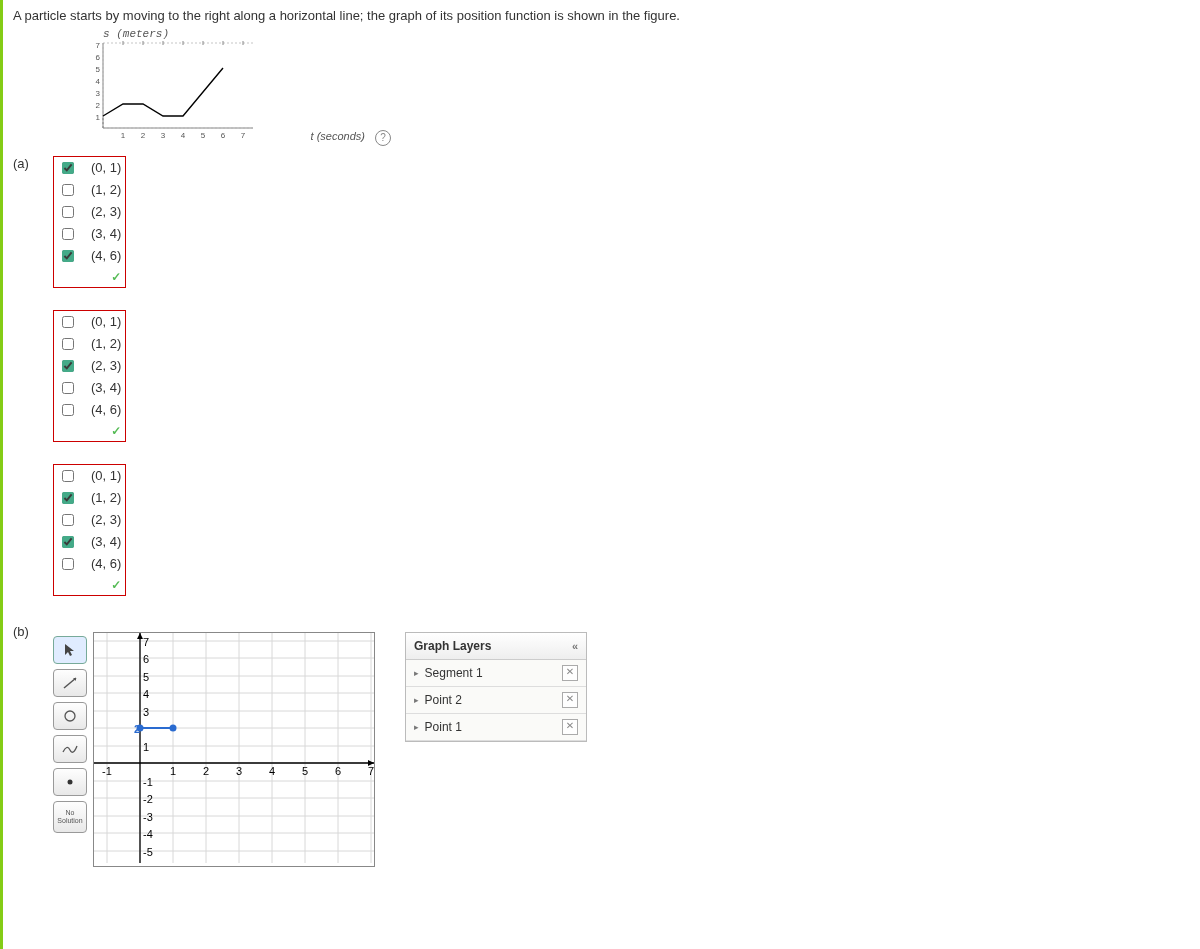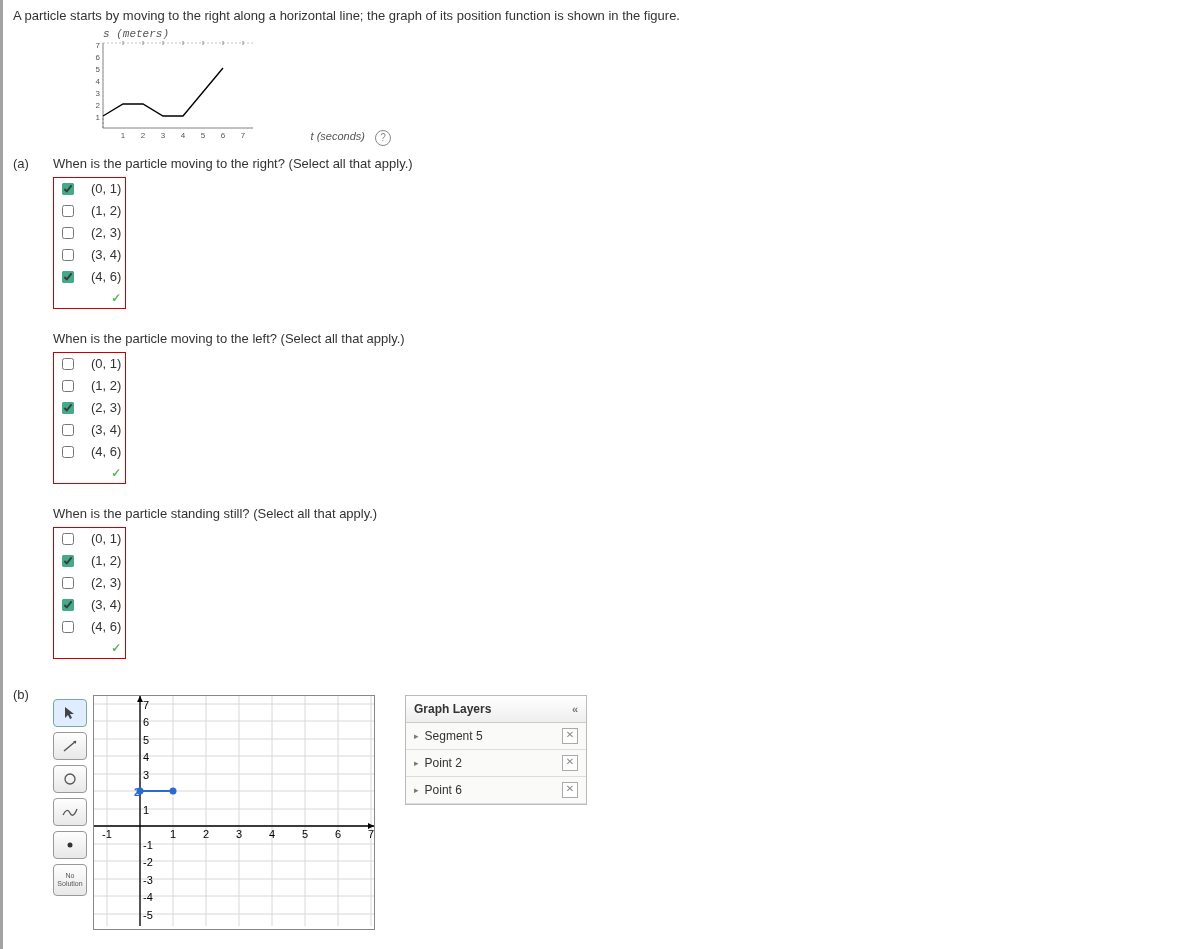--- a/index.html
+++ b/index.html
@@ -4,21 +4,21 @@
 <style>
   body {
     margin: 0;
     padding: 0;
     font-family: Verdana, Arial, sans-serif;
     font-size: 13px;
     color: #333;
     background: #fff;
   }
   .page {
-    border-left: 3px solid #a3a3a3;
+    border-left: 3px solid #84cc16;
     padding: 8px 0 0 10px;
     min-height: 949px;
     box-sizing: border-box;
     position: relative;
   }
   .intro {
     font-size: 13px;
     margin-bottom: 8px;
   }
 
@@ -209,21 +209,20 @@
     <div class="xlabel">
       <span style="font-style:italic">t</span>
       <span>(seconds)</span>
     </div>
     <span class="help-icon" style="position:absolute; right:-28px; bottom:0;">?</span>
   </div>
 
   <div class="part-row">
     <div class="part-label">(a)</div>
     <div class="part-body">
-      <div class="qtext">When is the particle moving to the right? (Select all that apply.)</div>
       <div class="opt-group">
         <label class="opt">
             <input type="checkbox" checked="" style="">
             <span>(0, 1)</span>
           </label>
         <label class="opt">
             <input type="checkbox" style="">
             <span>(1, 2)</span>
           </label>
         <label class="opt">
@@ -237,21 +236,20 @@
         <label class="opt">
             <input type="checkbox" checked="" style="">
             <span>(4, 6)</span>
           </label>
         <div class="feedback"><span class="check-icon"></span></div>
       </div>
     </div>
   </div>
 
   <div class="subq">
-    <div class="qtext">When is the particle moving to the left? (Select all that apply.)</div>
     <div class="opt-group">
       <label class="opt">
           <input type="checkbox" style="">
           <span>(0, 1)</span>
         </label>
       <label class="opt">
           <input type="checkbox" style="">
           <span>(1, 2)</span>
         </label>
       <label class="opt">
@@ -264,21 +262,20 @@
         </label>
       <label class="opt">
           <input type="checkbox" style="">
           <span>(4, 6)</span>
         </label>
       <div class="feedback"><span class="check-icon"></span></div>
     </div>
   </div>
 
   <div class="subq">
-    <div class="qtext">When is the particle standing still? (Select all that apply.)</div>
     <div class="opt-group">
       <label class="opt">
           <input type="checkbox" style="">
           <span>(0, 1)</span>
         </label>
       <label class="opt">
           <input type="checkbox" checked="" style="">
           <span>(1, 2)</span>
         </label>
       <label class="opt">
@@ -401,35 +398,35 @@
         </div>
 
         <div class="layers-panel">
           <div class="layers-header">
             <span>Graph Layers</span>
             <span class="collapse">«</span>
           </div>
           <div class="layer-row">
             <span class="left">
                 <span class="tri">▸</span>
-                <span>Segment 5</span>
+                <span>Segment 1</span>
               </span>
             <span class="x-btn">✕</span>
           </div>
           <div class="layer-row">
             <span class="left">
                 <span class="tri">▸</span>
                 <span>Point 2</span>
               </span>
             <span class="x-btn">✕</span>
           </div>
           <div class="layer-row">
             <span class="left">
                 <span class="tri">▸</span>
-                <span>Point 6</span>
+                <span>Point 1</span>
               </span>
             <span class="x-btn">✕</span>
           </div>
         </div>
       </div>
     </div>
   </div>
 </div>
 
 </body></html>

